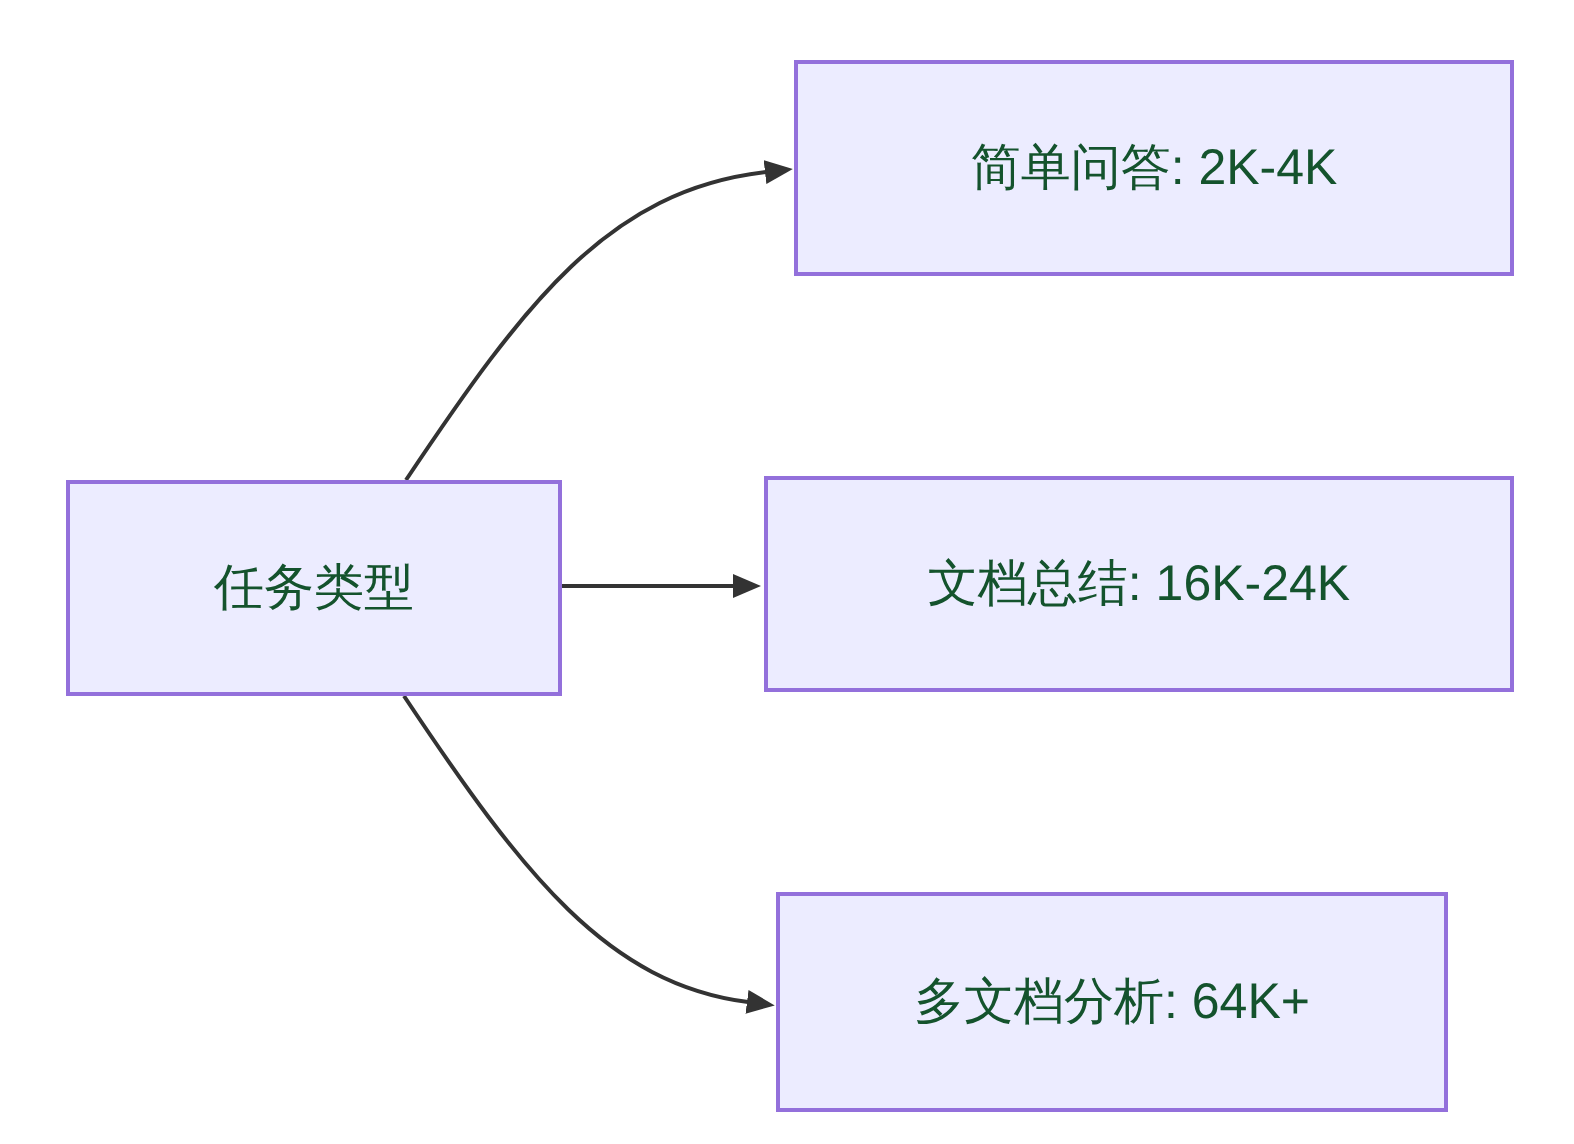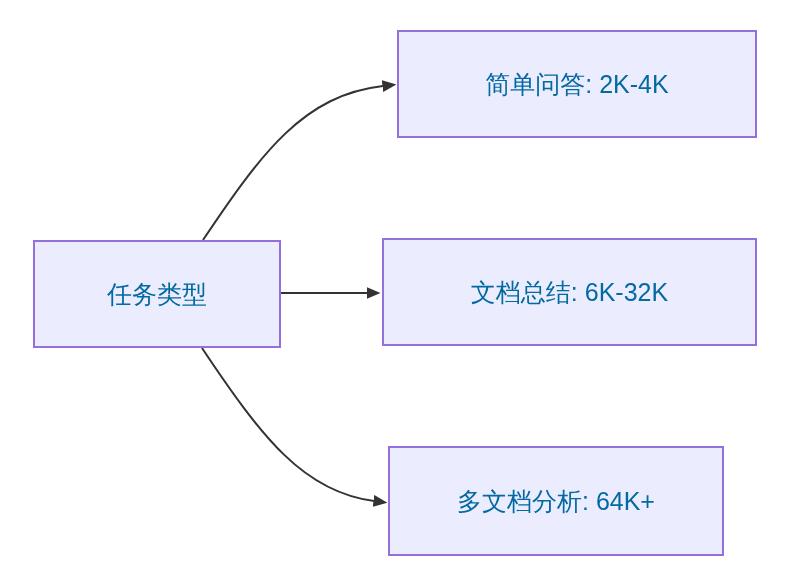--- a/index.html
+++ b/index.html
@@ -28,21 +28,21 @@
     stroke-width: 2px;
   }
   .node {
     position: absolute;
     box-sizing: border-box;
     display: flex;
     align-items: center;
     justify-content: center;
     background: #ECECFF;
     border: 2px solid #9370DB;
-    color: #0369a1;
+    color: #14532d;
     font-size: 25px;
     line-height: 1.2;
     white-space: nowrap;
   }
   .node-root    { left: 33px;  top: 240px; width: 248px; height: 108px; }
   .node-branch0 { left: 397px; top: 30px;  width: 360px; height: 108px; }
   .node-branch1 { left: 382px; top: 238px; width: 375px; height: 108px; }
   .node-branch2 { left: 388px; top: 446px; width: 336px; height: 110px; }
 </style>
 </head>
@@ -66,20 +66,20 @@
 
   <div class="node node-root">
     <span>任务类型</span>
   </div>
 
   <div class="node node-branch0">
     <span>简单问答: 2K-4K</span>
   </div>
 
   <div class="node node-branch1">
-    <span>文档总结: 6K-32K</span>
+    <span>文档总结: 16K-24K</span>
   </div>
 
   <div class="node node-branch2">
     <span>多文档分析: 64K+</span>
   </div>
 
 </div>
 
 </body></html>

